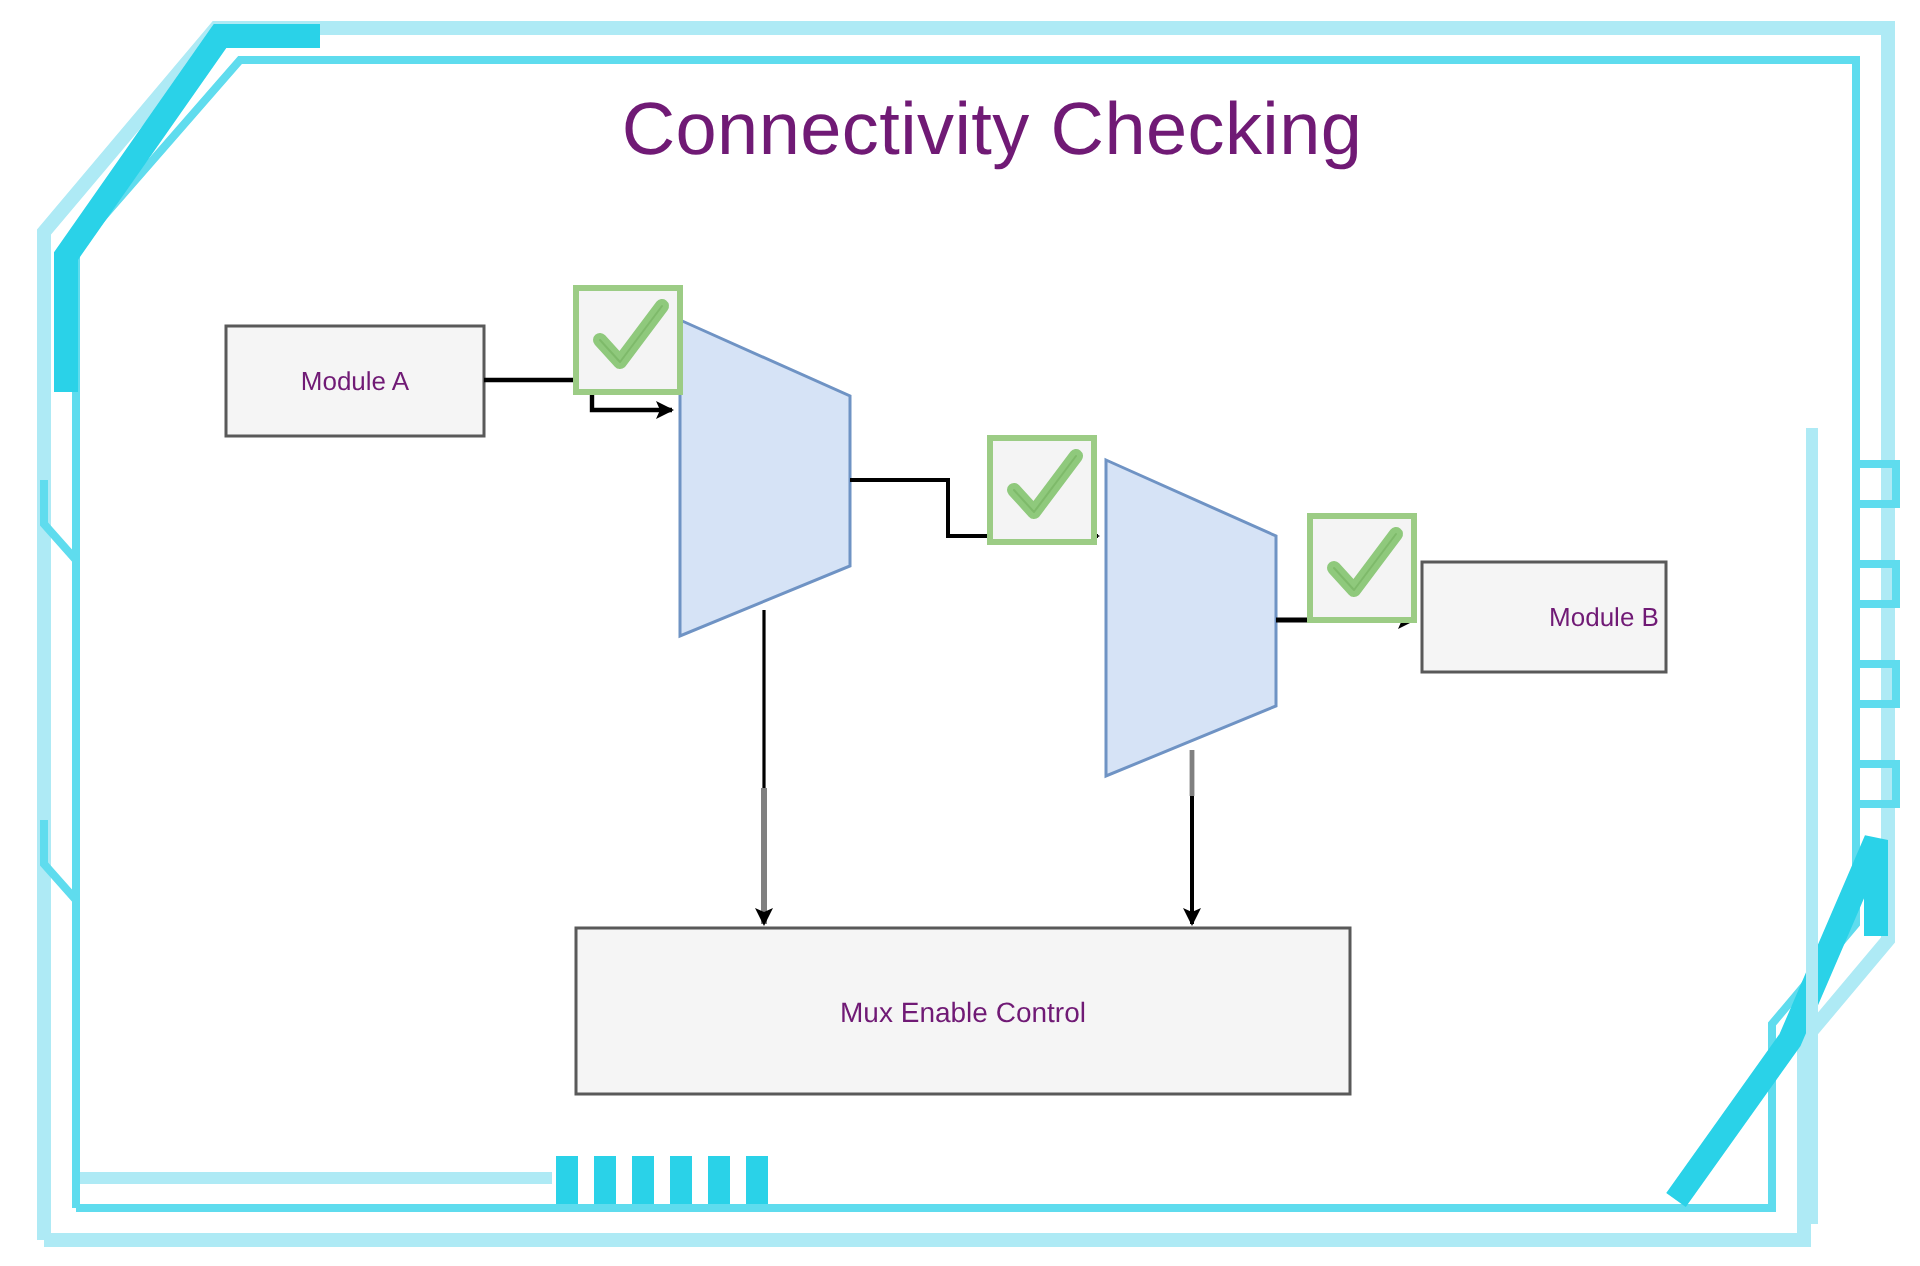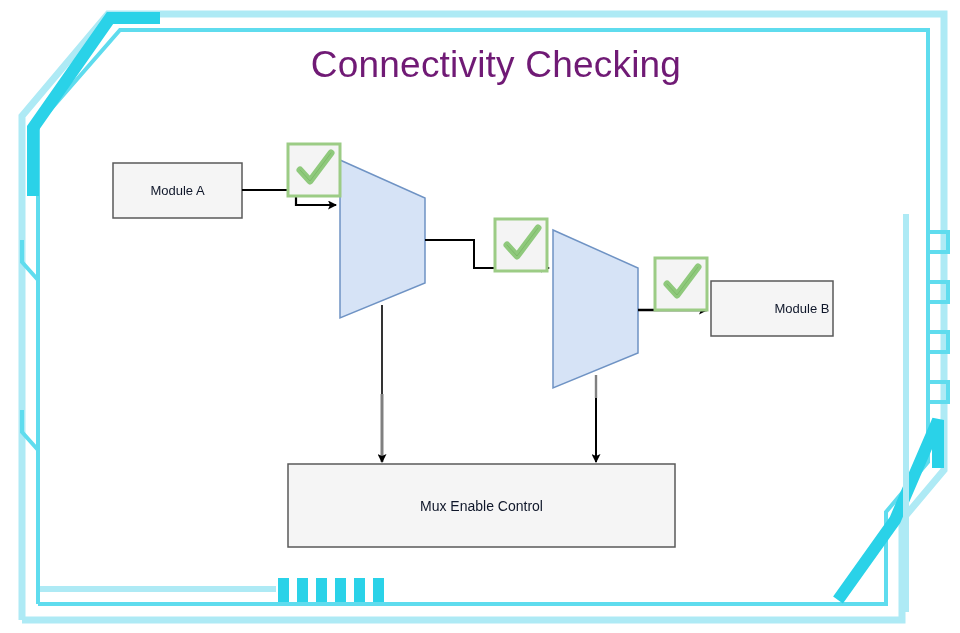--- a/index.html
+++ b/index.html
@@ -48,21 +48,21 @@
     width: 960px;
     height: 633px;
   }
 
   
   .boxlabel {
     position: absolute;
     display: flex;
     align-items: center;
     justify-content: center;
-    color: #0f172a;
+    color: #701a75;
     font-size: 13px;
     text-align: right;
     pointer-events: none;
   }
   #label-module-a { left: 113px; top: 163px; width: 129px; height: 55px; }
   #label-module-b { left: 711px; top: 281px; width: 122px; height: 55px; padding-left: 30px; }
   #label-mux-enable { left: 288px; top: 464px; width: 387px; height: 83px; font-size: 14px; }
 </style>
 </head>
 <body>

